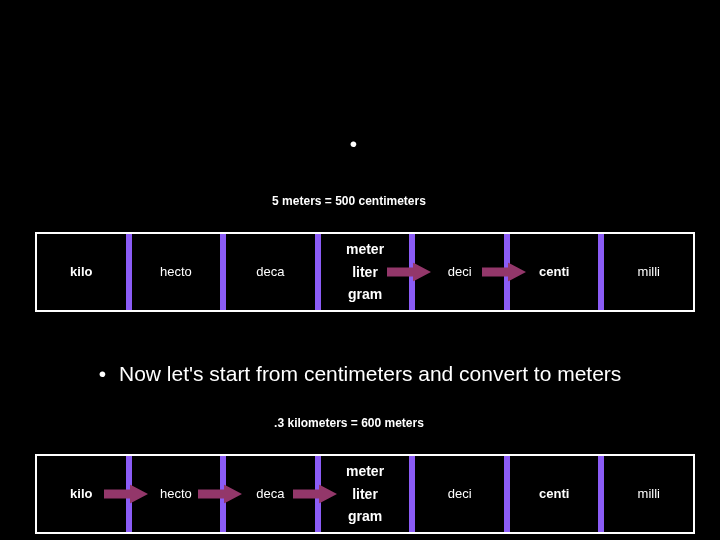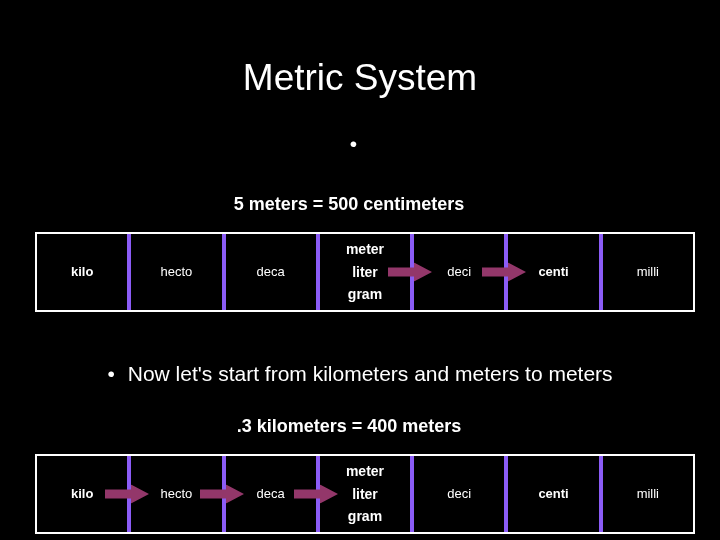--- a/index.html
+++ b/index.html
@@ -60,21 +60,21 @@
   }
   .bullet-1 { top: 133px; }
   .bullet-2 { top: 362px; }
 
   
   .equation {
     position: absolute;
     left: 0;
     width: 698px;
     text-align: center;
-    font-size: 18px;
+    font-size: 12px;
     font-weight: 700;
     color: #ffffff;
     white-space: nowrap;
   }
   .equation-1 { top: 194px; }
   .equation-2 { top: 416px; }
 
   
   .prefix-table {
     position: absolute;
@@ -83,21 +83,21 @@
     border: 2px solid #ffffff;
     display: flex;
     background: #000000;
   }
   .table-1 { top: 232px; height: 80px; }
   .table-2 { top: 454px; height: 80px; }
 
   .prefix-cell {
     position: relative;
     flex: 1 1 0;
-    border-right: 4px solid #8b5cf6;
+    border-right: 6px solid #8b5cf6;
     display: flex;
     flex-direction: column;
     align-items: center;
     justify-content: center;
     text-align: center;
     font-size: 13px;
     font-weight: 400;
     line-height: 1.05;
     color: #ffffff;
     overflow: visible;
@@ -135,21 +135,20 @@
     width: 720px;
     height: 4px;
     background: #000000;
   }
 </style>
 </head>
 <body>
 
 <div class="slide">
 
-  <div class="slide-title">Metric System</div>
 
   <div class="bullet-line bullet-1">
     <span class="bullet-mark">•</span>
   </div>
 
   <div class="equation equation-1">5 meters = 500 centimeters</div>
 
   <div class="prefix-table table-1">
 
     <div class="prefix-cell bold">
@@ -188,24 +187,24 @@
       <span>centi</span>
     </div>
 
     <div class="prefix-cell">
       <span>milli</span>
     </div>
   </div>
 
   <div class="bullet-line bullet-2">
     <span class="bullet-mark">•</span>
-    <span>Now let's start from kilometers and meters to meters</span>
-  </div>
-
-  <div class="equation equation-2">.3 kilometers = 400 meters</div>
+    <span>Now let's start from centimeters and convert to meters</span>
+  </div>
+
+  <div class="equation equation-2">.3 kilometers = 600 meters</div>
 
   <div class="prefix-table table-2">
 
     <div class="prefix-cell bold">
       <span>kilo</span>
       <span class="arrow">
         <svg viewBox="0 0 44 19" xmlns="http://www.w3.org/2000/svg">
           <path d="M0 5 L26 5 L26 0 L44 9.5 L26 19 L26 14 L0 14 Z" fill="#93376A"></path>
         </svg>
       </span>

